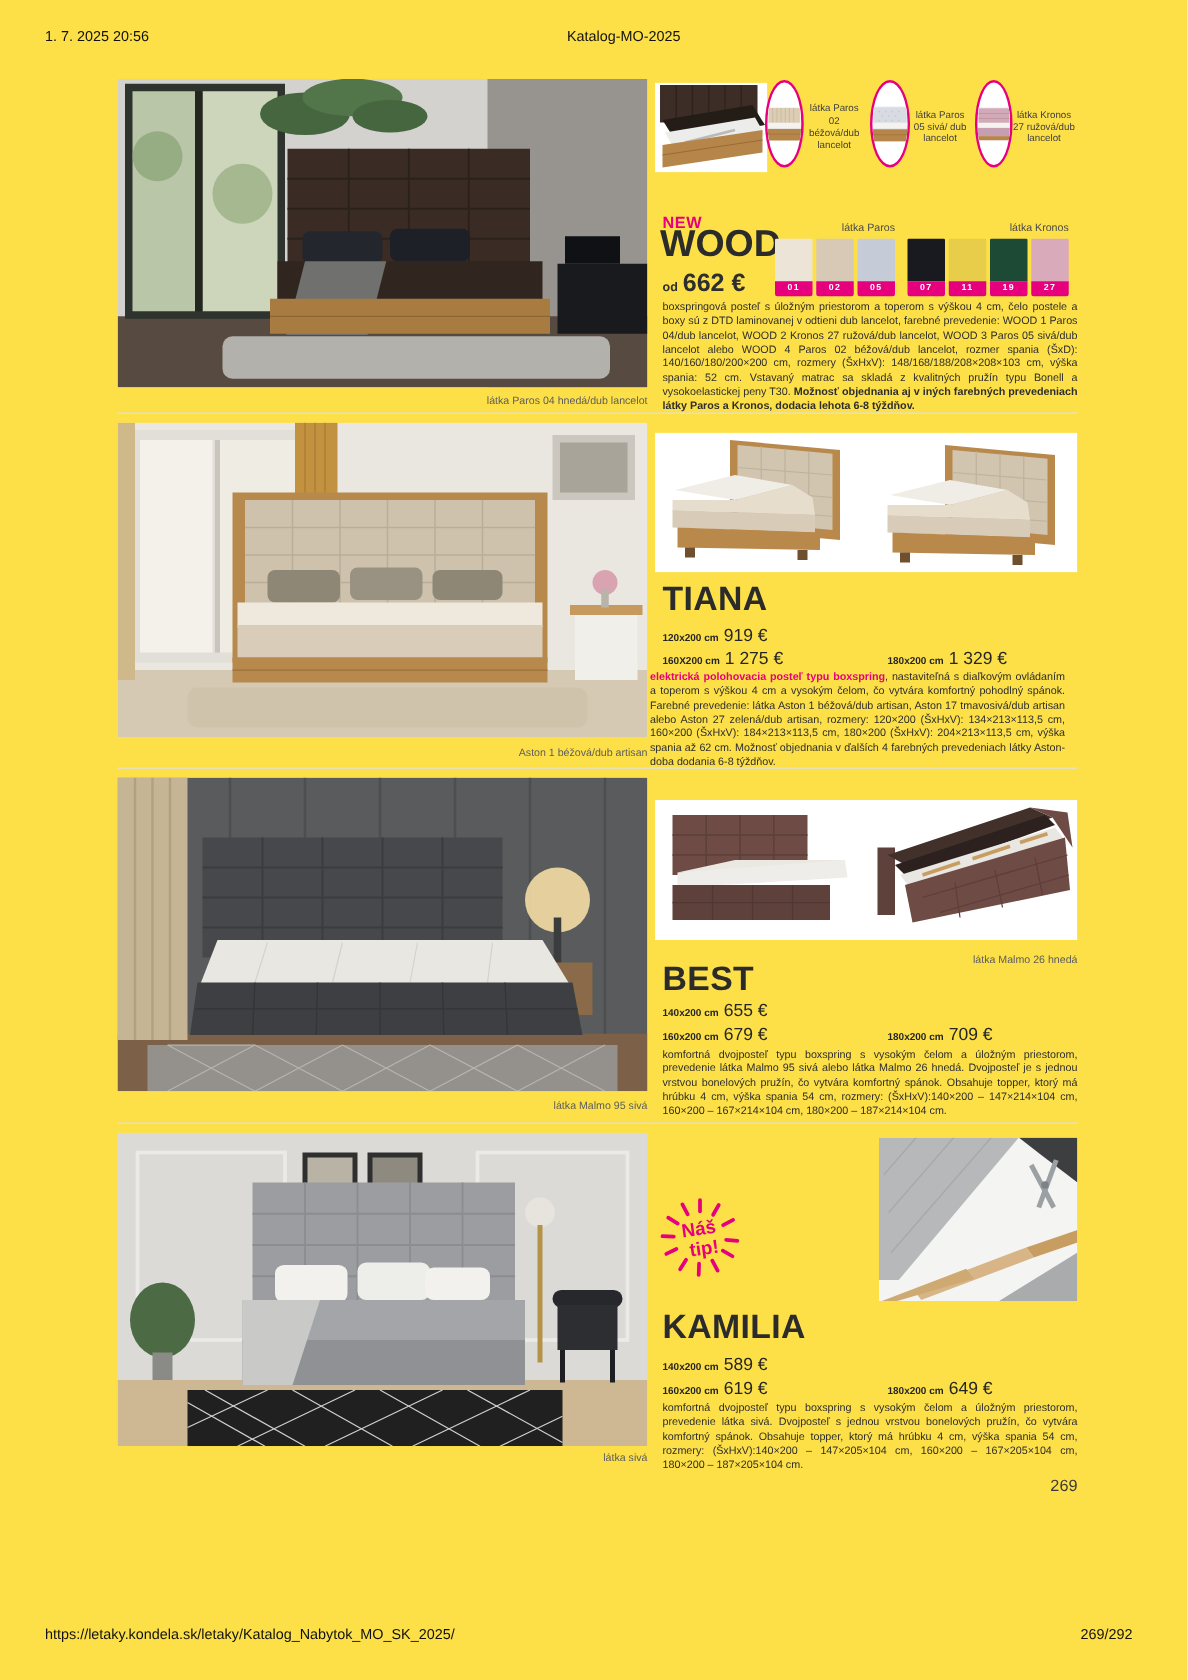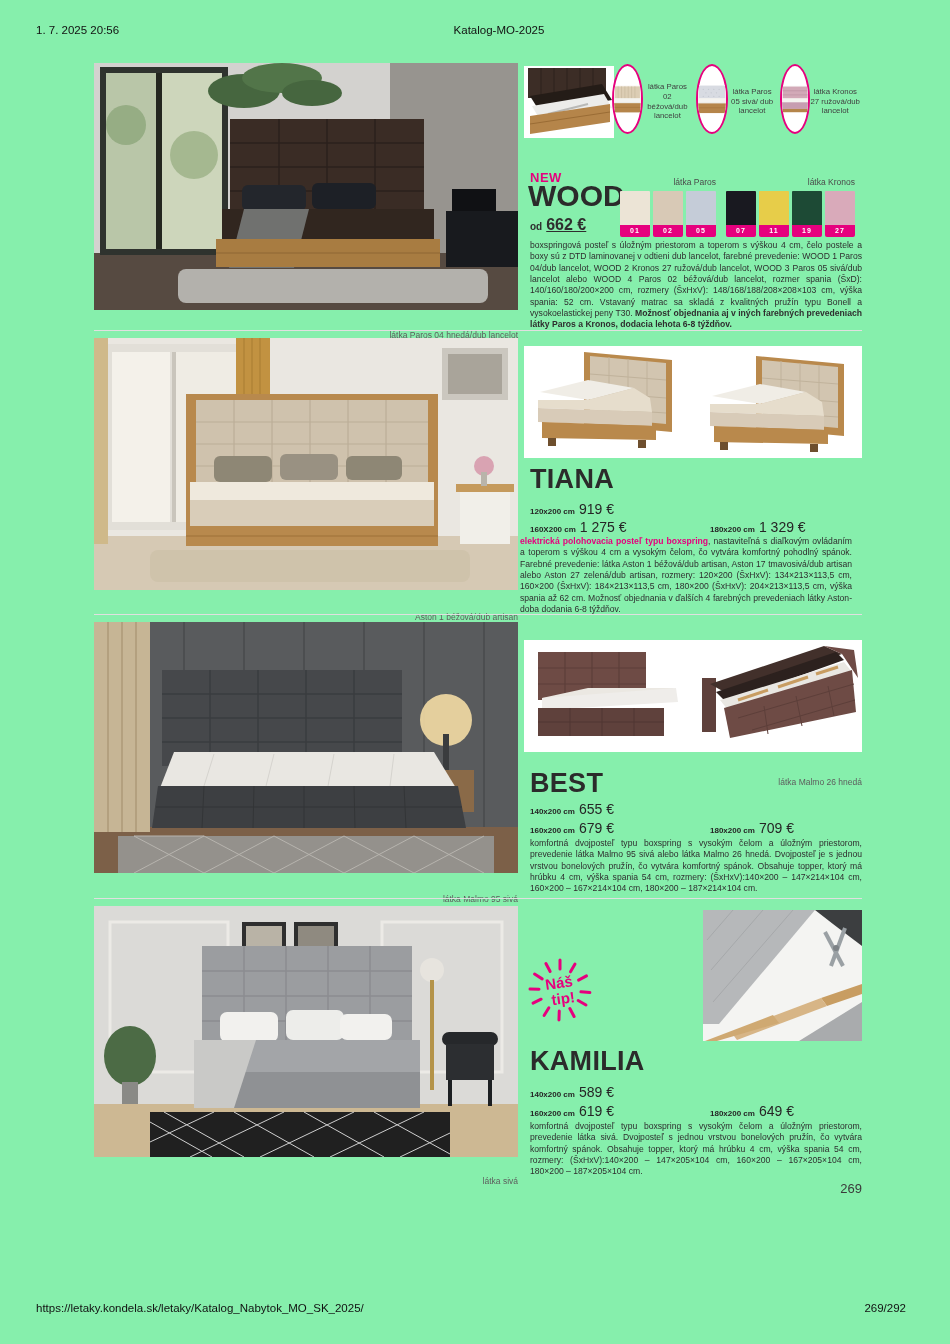--- a/index.html
+++ b/index.html
@@ -1,37 +1,37 @@
 <!DOCTYPE html>
 <html><head>
 <meta charset="utf-8">
 <style>
   html,body{margin:0;padding:0;background:#fff;}
-  .page{position:relative;width:950px;height:1344px;background:#86efac;overflow:hidden;
+  .page{position:relative;width:950px;height:1344px;background:#fde047;overflow:hidden;
         font-family:"Liberation Sans",sans-serif;color:#2e2e2e;}
   .hdr{position:absolute;top:24px;font-size:11.5px;color:#111;}
   .hdr-center{left:0;right:0;text-align:center;padding-left:48px;}
   .ftr{position:absolute;top:1302px;font-size:11.5px;color:#111;}
   .rule{position:absolute;left:94px;width:768px;height:1px;background:#e0e0e0;}
   .photo{position:absolute;overflow:hidden;}
   .photo svg{display:block;width:100%;height:100%;}
-  .caption{position:absolute;font-size:8.5px;color:#5d5d5d;margin-top:15px;}
+  .caption{position:absolute;font-size:8.5px;color:#5d5d5d;}
   .cap-right{text-align:right;}
   .prod-title{position:absolute;font-size:27px;font-weight:bold;color:#2b2b2b;letter-spacing:.3px;line-height:1;}
   .body-text{position:absolute;width:332px;font-size:8.6px;line-height:1.32;text-align:justify;color:#2e2e2e;}
   .body-bold{font-weight:bold;}
   .hl{color:#e6007e;font-weight:bold;}
   .price-row{position:absolute;white-space:nowrap;}
   .psize{font-size:8px;font-weight:bold;margin-right:4px;color:#252525;}
   .pval{font-size:14px;font-weight:normal;color:#252525;}
   .new-label{position:absolute;left:530px;top:170px;font-size:13px;font-weight:bold;color:#e6007e;letter-spacing:.5px;}
   .wood-title{position:absolute;left:528px;top:181px;font-size:30px;font-weight:bold;color:#2b2b2b;line-height:1;}
   .wood-price{position:absolute;left:530px;top:216px;}
   .wood-price .od{font-size:10px;font-weight:bold;margin-right:4px;}
-  .wood-price .val{font-size:16px;font-weight:bold;text-decoration:underline;}
+  .wood-price .val{font-size:20px;font-weight:bold;}
   .thumbs{position:absolute;left:612px;top:64px;display:flex;gap:4px;}
   .thumb{width:80px;display:flex;flex-direction:row;align-items:center;}
   .thumb-circle{width:66px;height:66px;border:2.5px solid #e6007e;border-radius:50%;overflow:hidden;background:#fff;}
   .thumb-circle svg{display:block;width:100%;height:100%;}
   .thumb-cap{margin-top:5px;font-size:7.8px;line-height:1.25;color:#3f3f3f;text-align:center;}
   .swatch-groups{position:absolute;left:620px;top:177px;display:flex;gap:10px;}
   .swatch-label{font-size:8.5px;color:#4a4a4a;text-align:right;margin-bottom:4px;}
   .swatch-row{display:flex;gap:3px;}
   .swatch{width:30px;}
   .swatch-color{height:34px;border-radius:1px 1px 0 0;}

